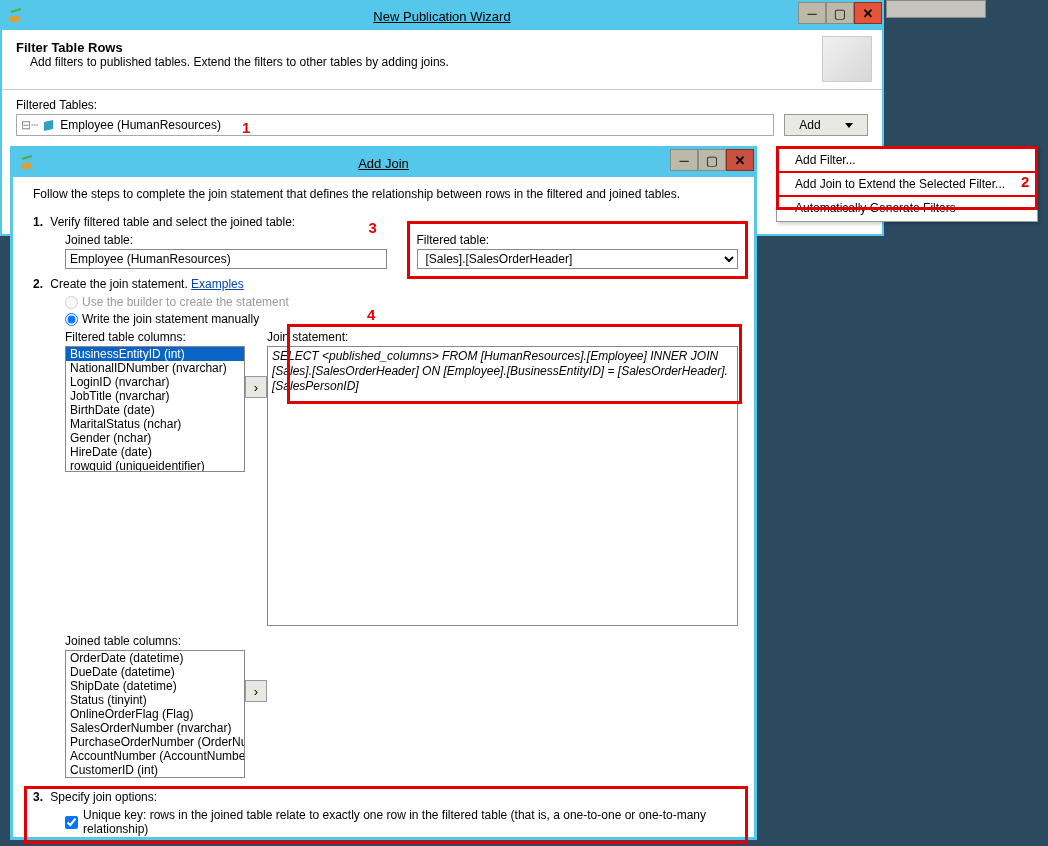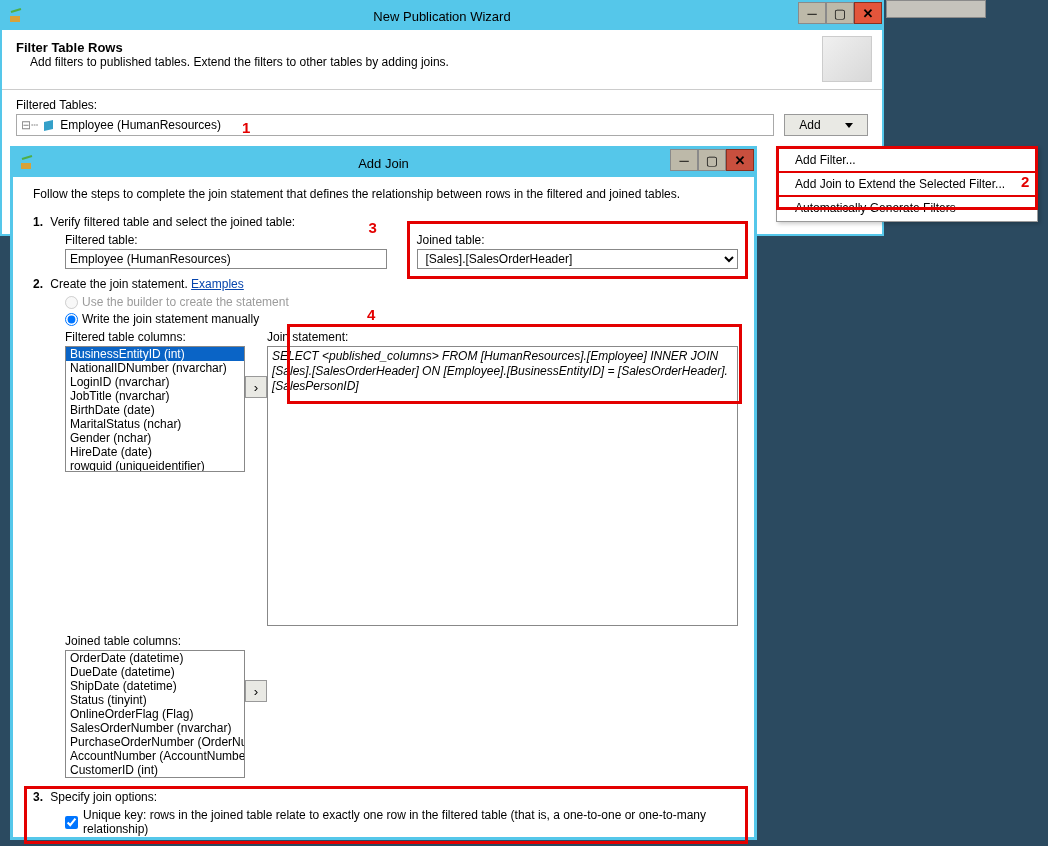--- a/index.html
+++ b/index.html
@@ -23,20 +23,21 @@
   display: flex;
   align-items: center;
   position: relative;
   color: #000;
 }
 .titlebar .title-text {
   position: absolute;
   left: 0; right: 0;
   text-align: center;
   font-size: 13px;
+  text-decoration: underline;
 }
 .titlebar .win-icon {
   margin-left: 6px;
   width: 16px; height: 16px;
   display: inline-block;
 }
 .ctl-group {
   position: absolute;
   right: 0; top: 0;
   display: flex;
@@ -239,24 +240,24 @@
 
   <div class="inner">
     <div class="intro">Follow the steps to complete the join statement that defines the relationship between rows in the filtered and joined tables.</div>
 
     <div class="step-row">
       <span class="step-num">1.</span>
       <span class="step-text">Verify filtered table and select the joined table:</span>
     </div>
     <div class="two-col">
       <div>
+        <div>Joined table:</div>
+      </div>
+      <div>
         <div>Filtered table:</div>
-      </div>
-      <div>
-        <div>Joined table:</div>
       </div>
     </div>
     <div class="two-col" style="margin-top:-6px;">
       <div>
         <input class="textin" readonly="" value="Employee (HumanResources)" style="">
       </div>
       <div>
         <select class="textin">
           <option>[Sales].[SalesOrderHeader]</option>
         </select>

